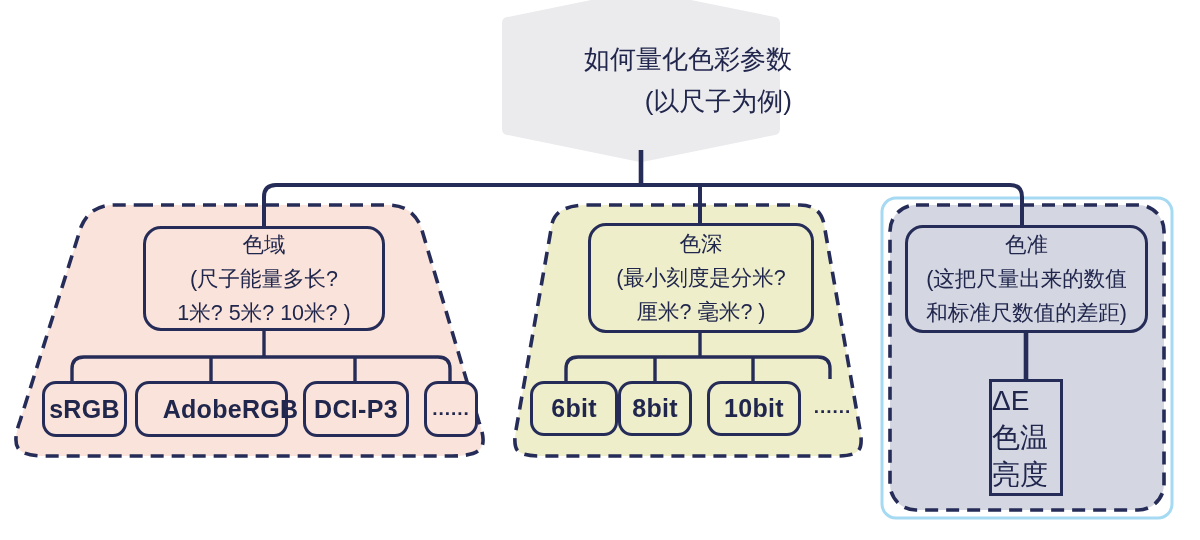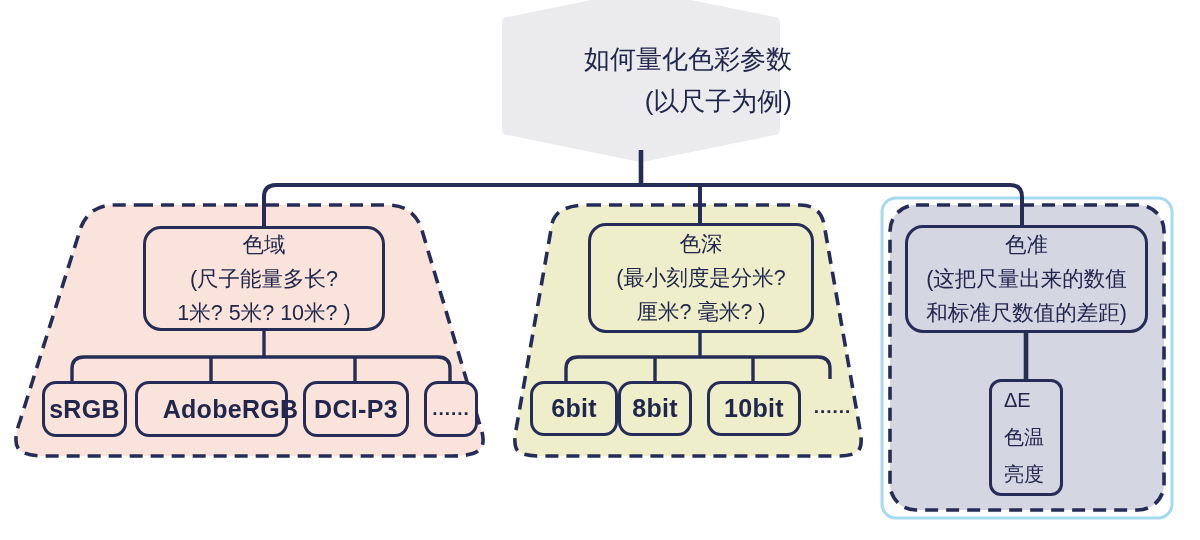--- a/index.html
+++ b/index.html
@@ -34,22 +34,22 @@
   .hdr{border-radius:18px;font-size:21.5px;line-height:34px;font-weight:500;}
   .hdr.on-pink{background:var(--pink);}
   .hdr.on-olive{background:var(--olive);}
   .hdr.on-slate{background:var(--slate);}
   .leaf{border-radius:14px;font-size:25px;font-weight:600;letter-spacing:.3px;}
   .leaf.on-pink{background:var(--pink);}
   .leaf.on-olive{background:var(--olive);}
   .dots{font-size:19px;font-weight:700;letter-spacing:1px;}
   .free-dots{position:absolute;text-align:center;font-size:19px;font-weight:700;letter-spacing:1px;color:var(--ink);}
   .metric{
-    border-radius:12px;background:var(--slate);align-items:flex-start;
-    font-size:20px;line-height:37px;font-weight:500;text-align:left;padding-left:12px;
+    border-radius:0;background:var(--slate);align-items:flex-start;
+    font-size:28px;line-height:37px;font-weight:500;text-align:left;
   }
   .hdr span,.leaf span,.metric span,.root-title span{display:block;}
 </style>
 </head>
 <body>
 
 <div class="stage">
 
   <svg class="canvas" width="1200" height="540" viewBox="0 0 1200 540">
 

